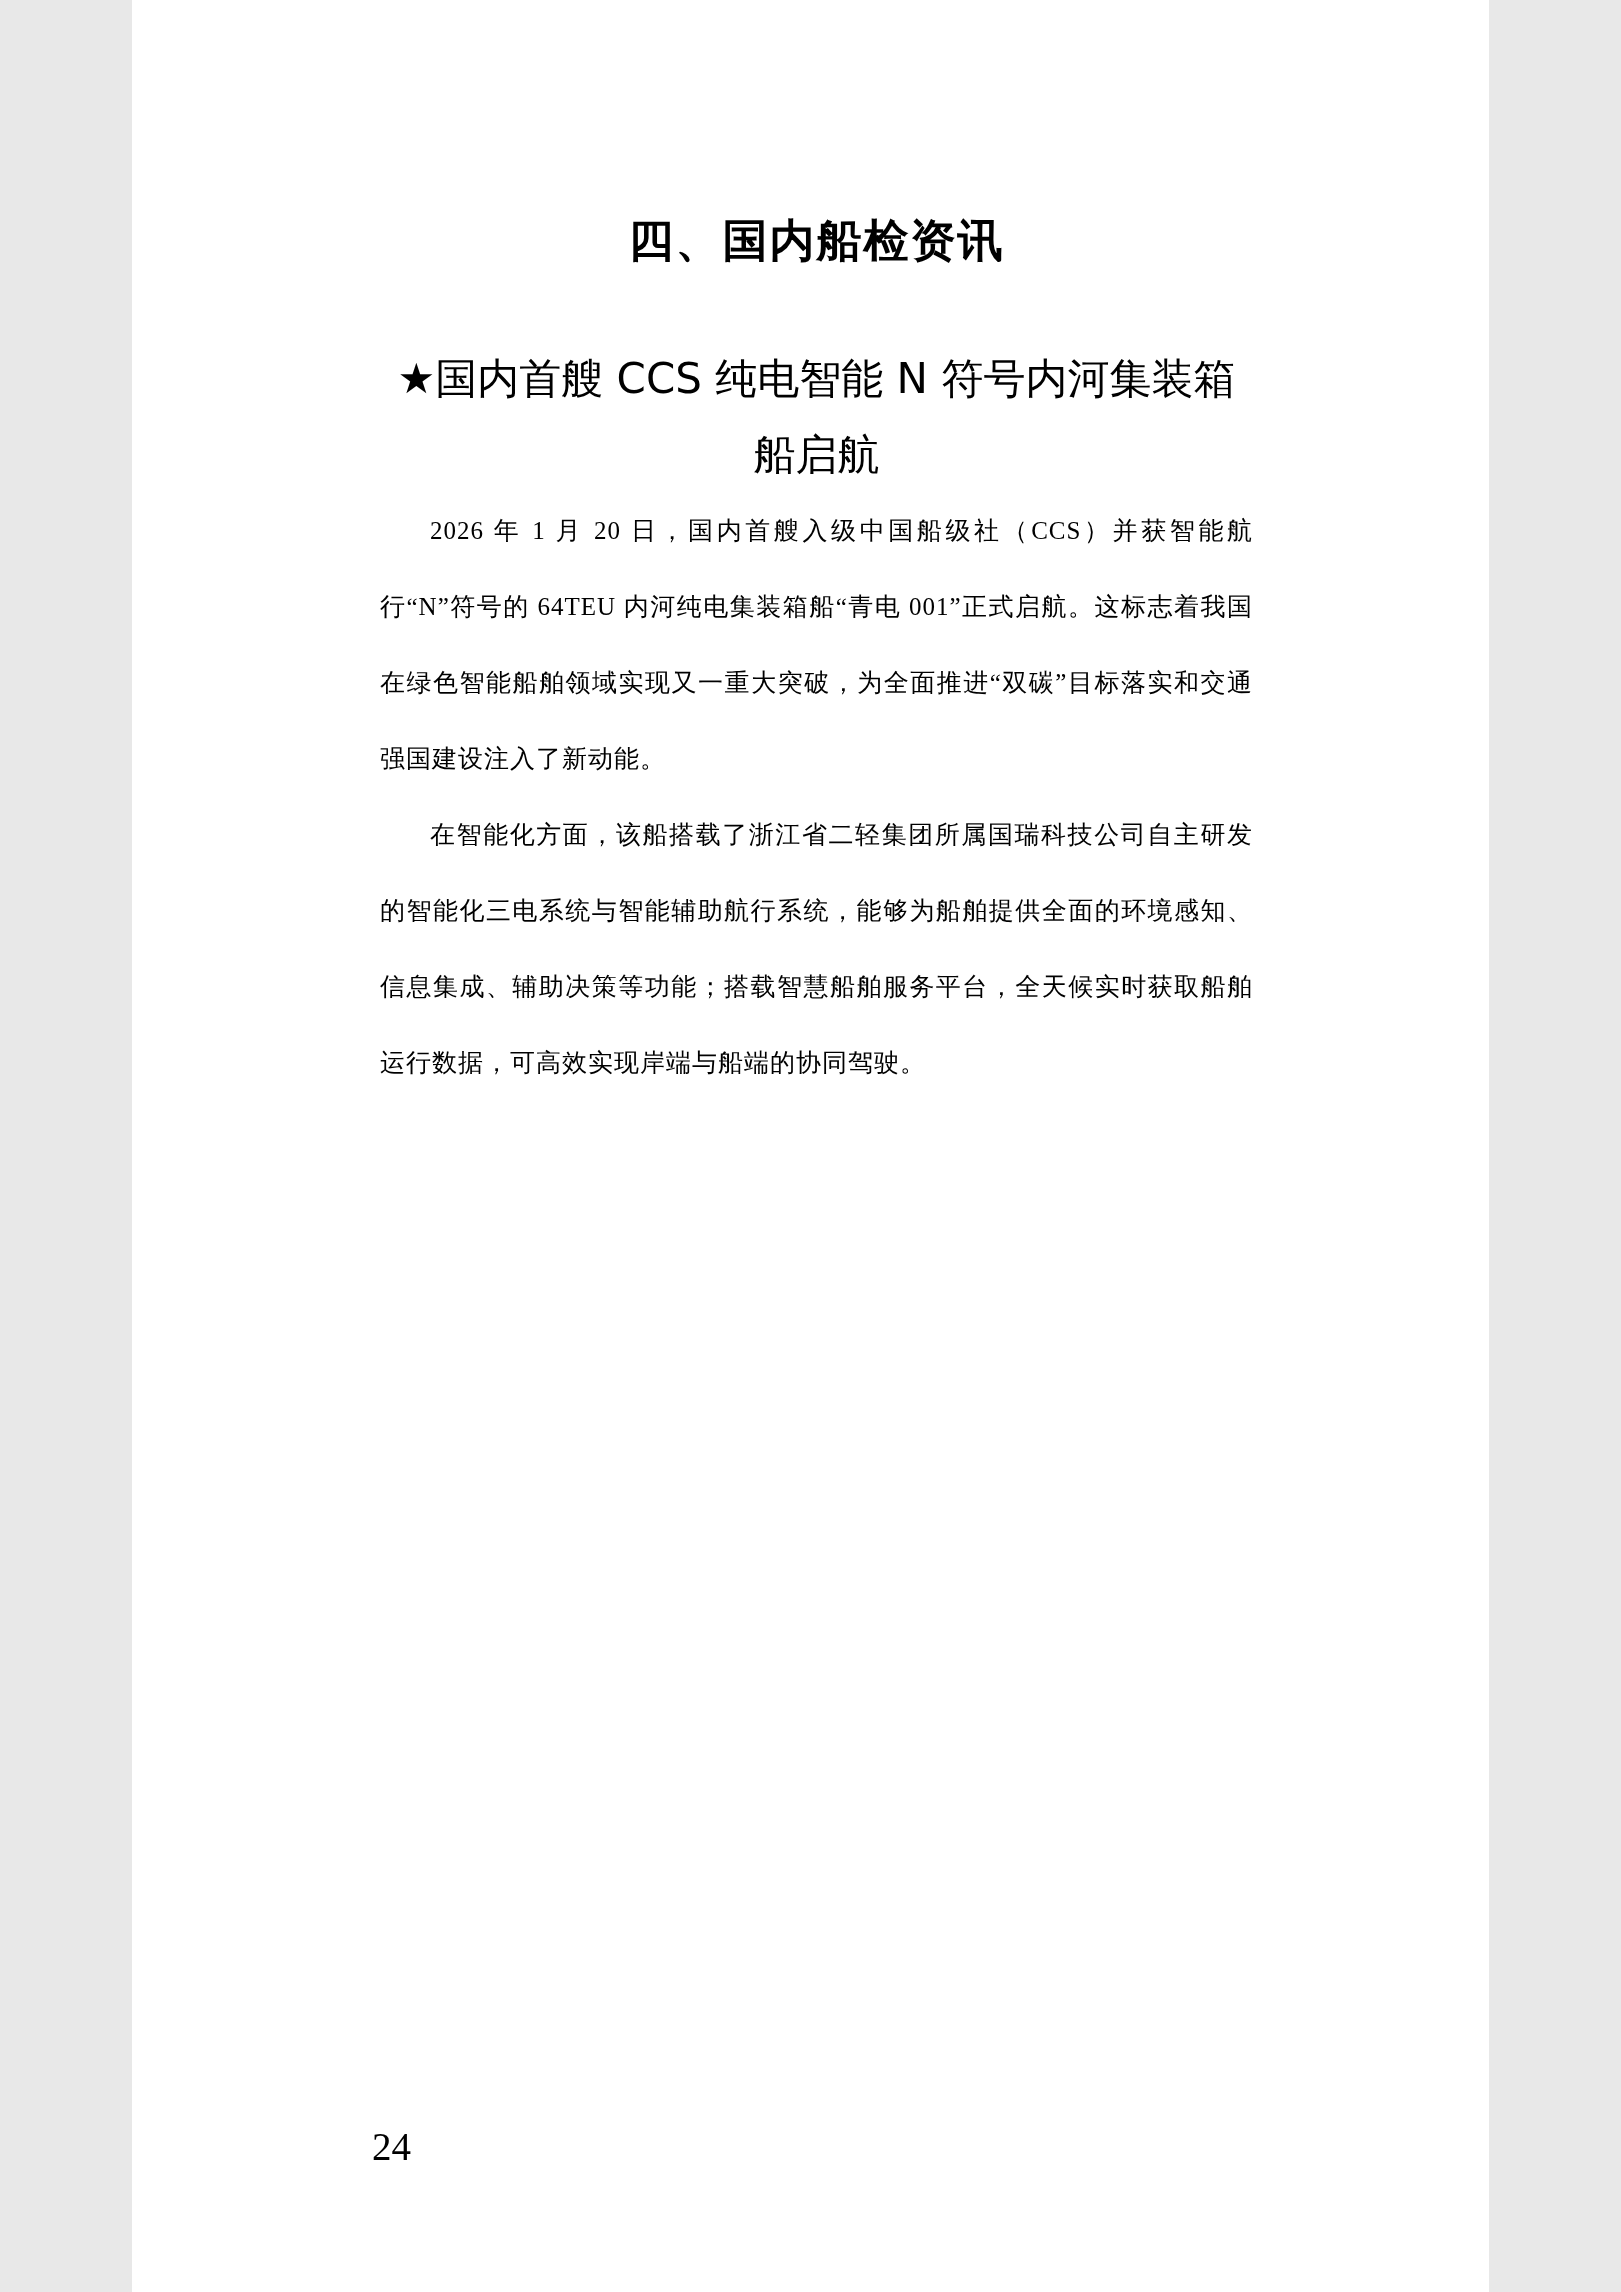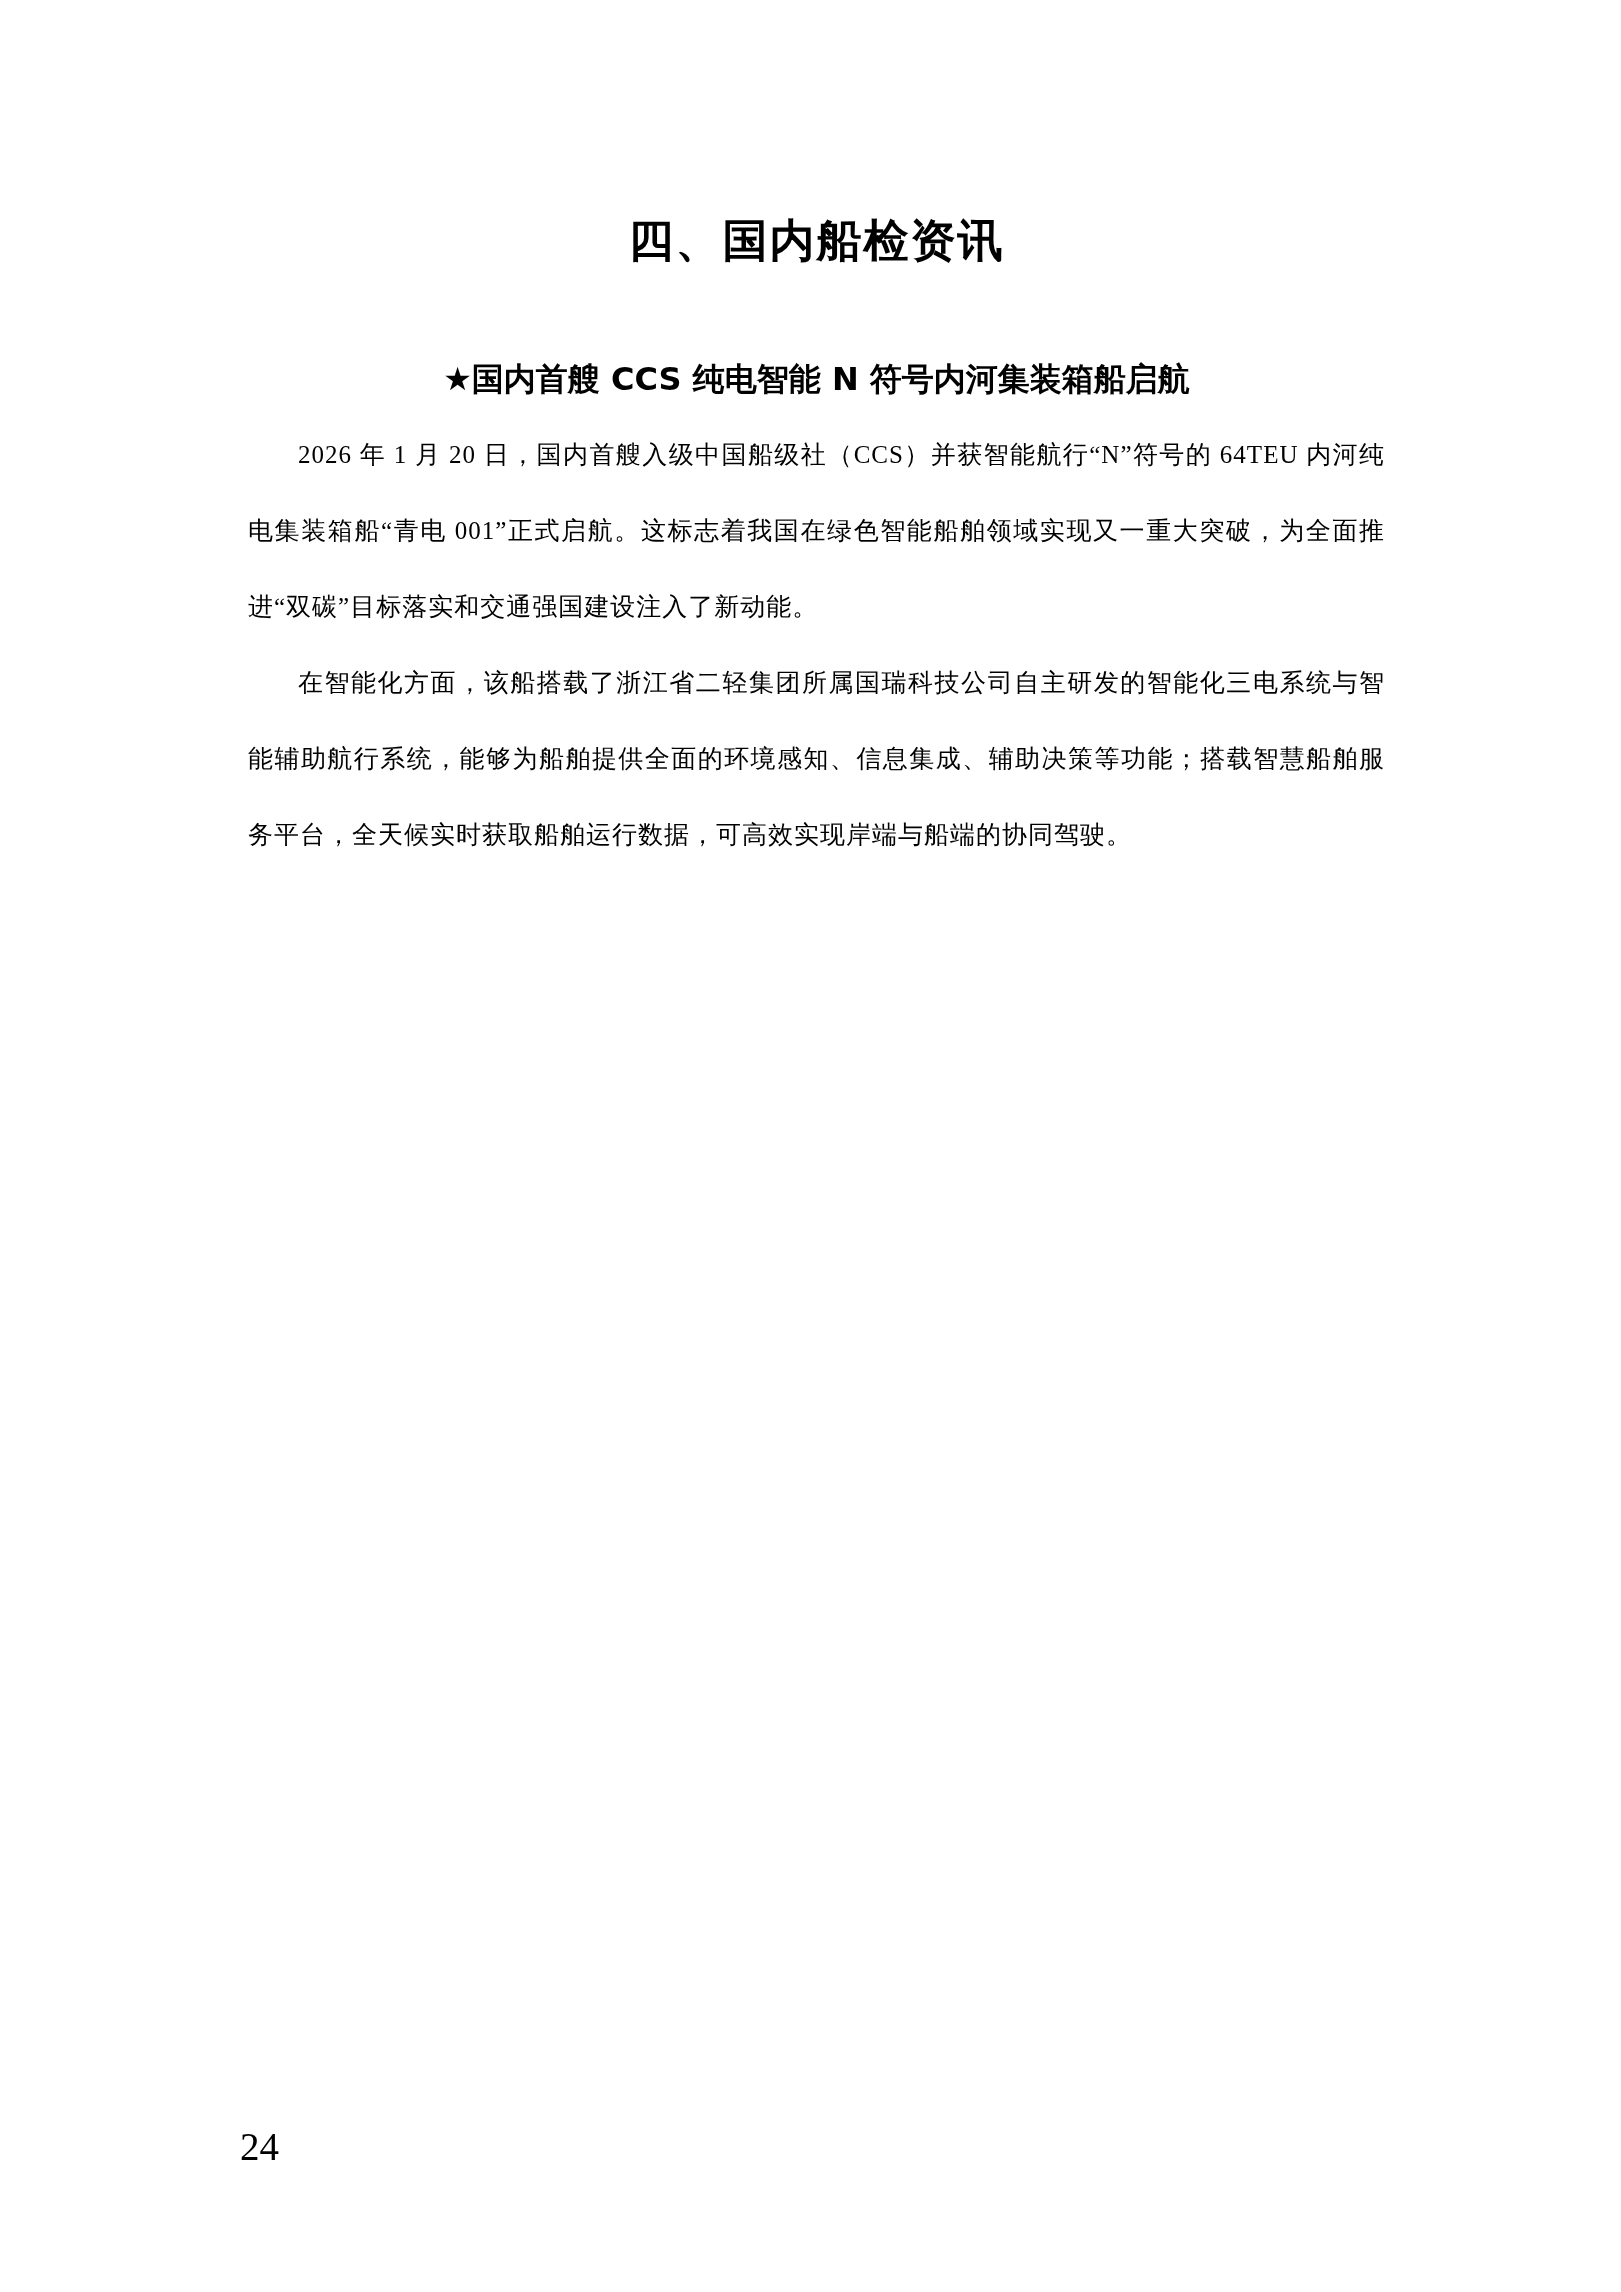--- a/index.html
+++ b/index.html
@@ -2,21 +2,21 @@
 <html><head>
 <meta charset="utf-8">
 <style>
   html, body {
     margin: 0;
     padding: 0;
     background: #e8e8e8;
   }
   .page {
     position: relative;
-    width: 1621px;
+    width: 1357px;
     height: 2293px;
     margin: 0 auto;
     background: #ffffff;
     color: #000000;
     overflow: hidden;
   }
   .content {
     padding: 203px 236px 0 248px;
   }
   .section-title {
@@ -24,22 +24,22 @@
     font-family: "DejaVu Sans", "Liberation Sans", sans-serif;
     font-weight: bold;
     font-size: 45px;
     line-height: 76px;
     text-align: center;
     letter-spacing: 2px;
   }
   .article-title {
     margin: 62px 0 0 0;
     font-family: "DejaVu Sans", "Liberation Sans", sans-serif;
-    font-weight: bold;
-    font-size: 32px;
+    font-weight: normal;
+    font-size: 42px;
     line-height: 76px;
     text-align: center;
   }
   .body-para {
     margin: 0;
     font-family: "Liberation Serif", "DejaVu Serif", serif;
     font-weight: normal;
     font-size: 25px;
     line-height: 76px;
     text-align: justify;

